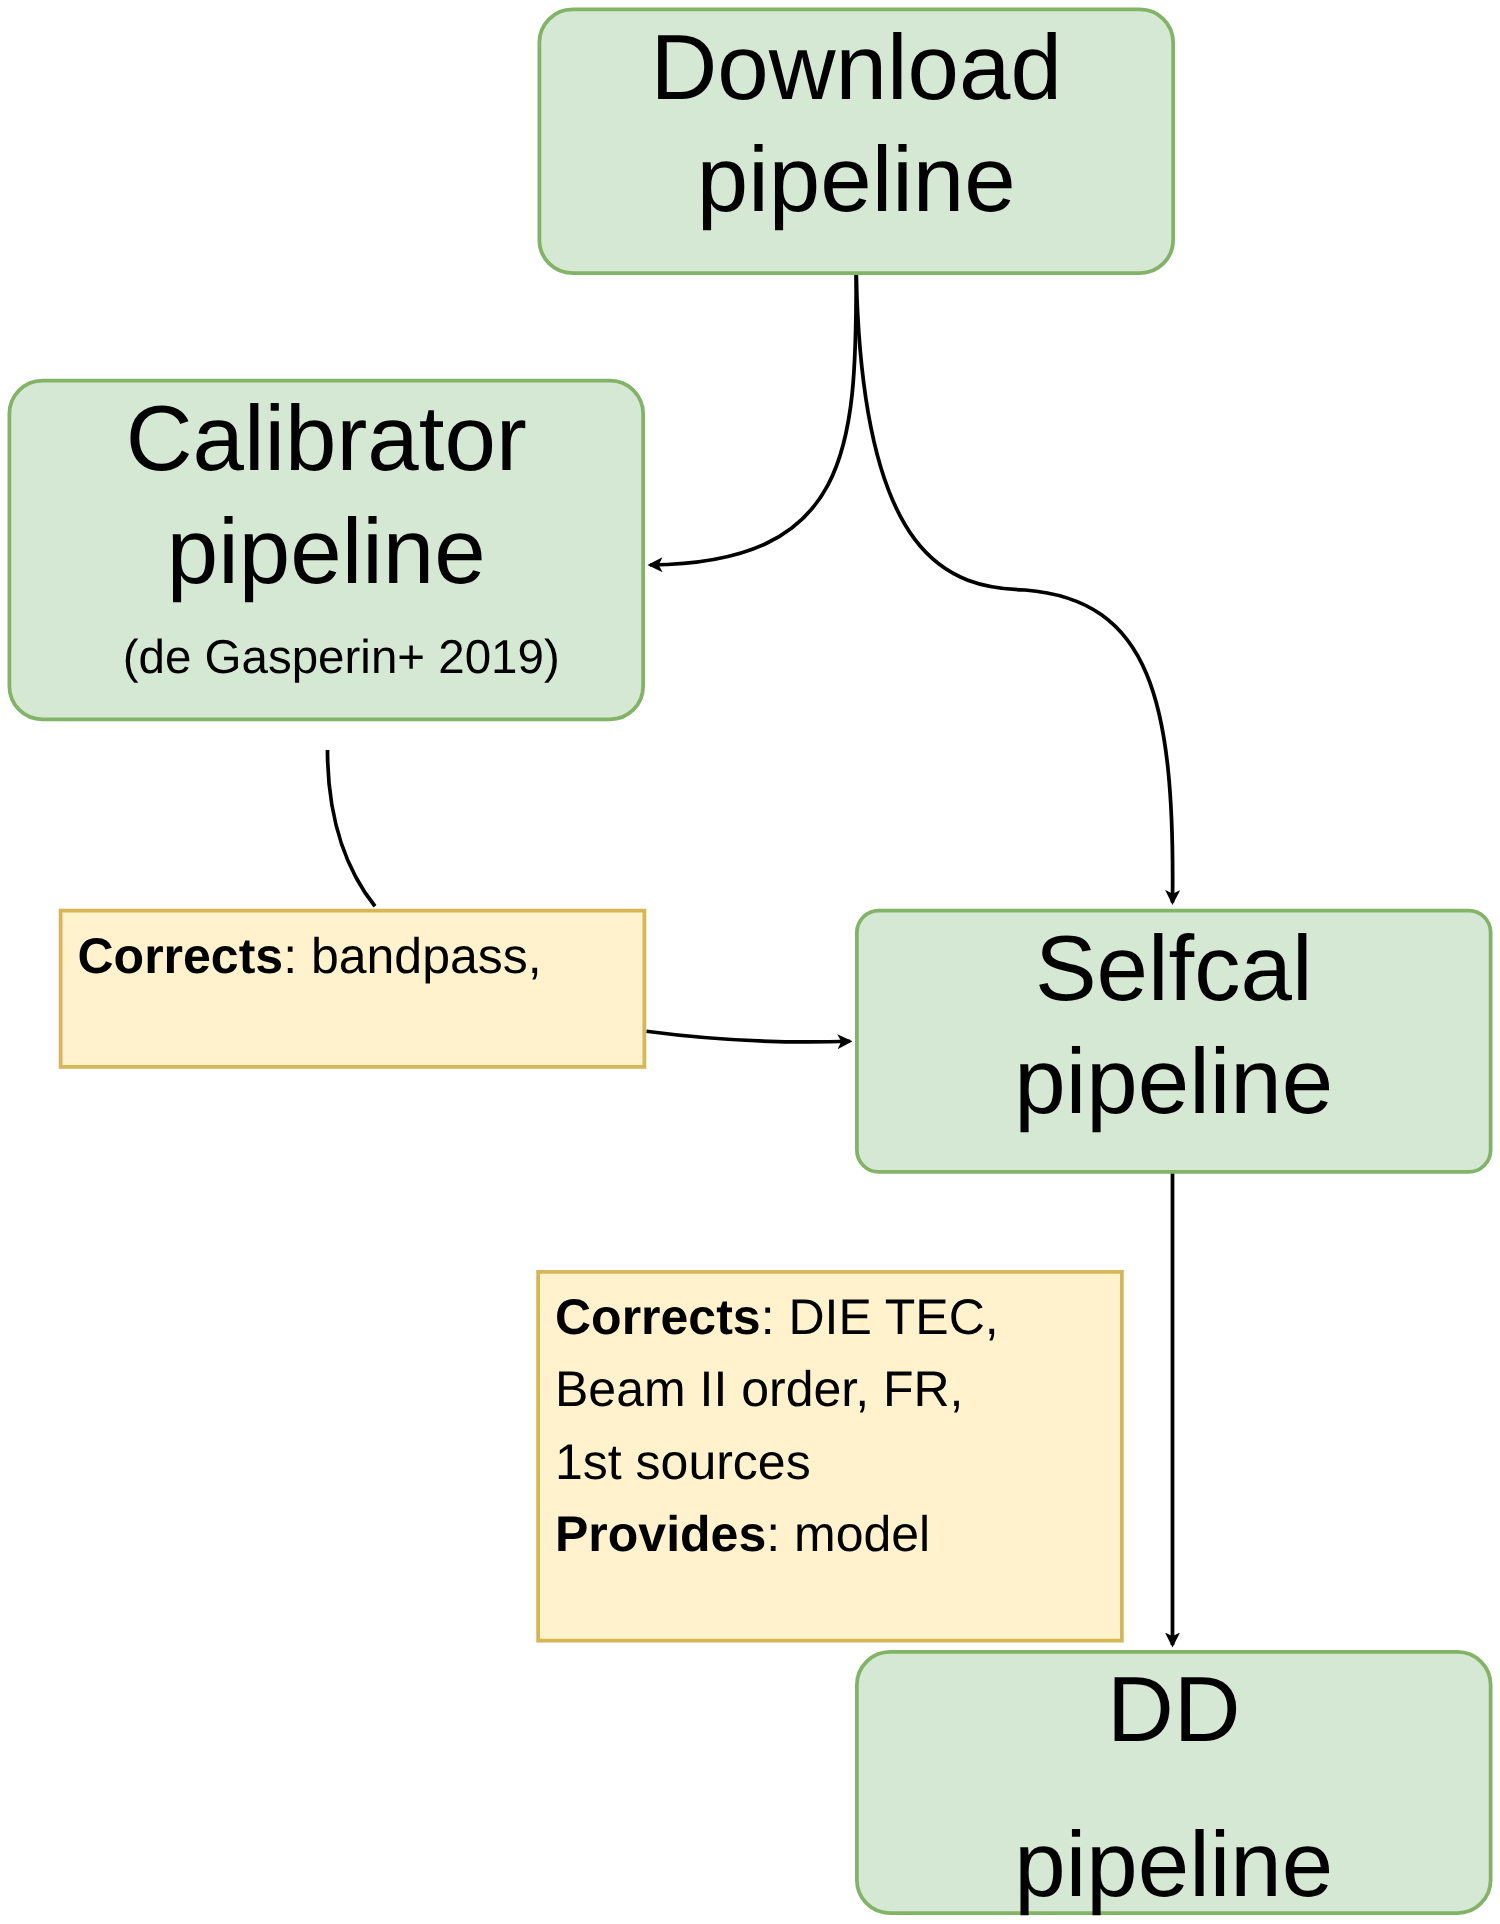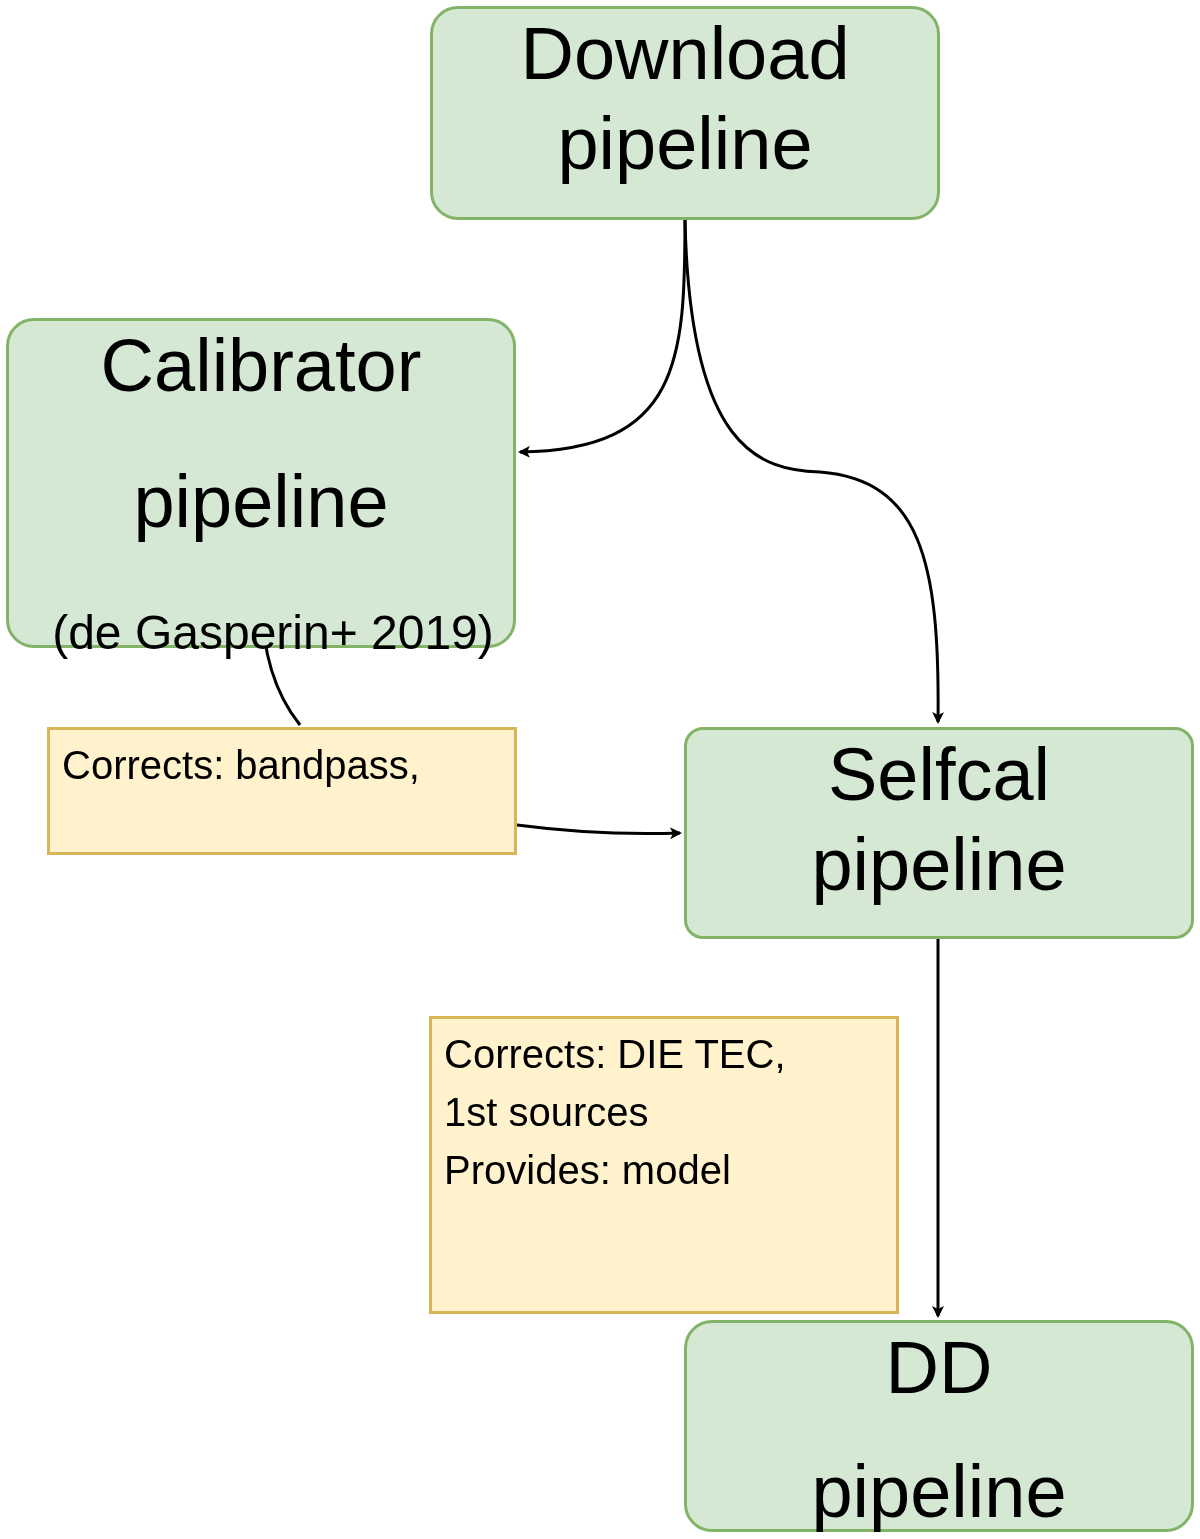--- a/index.html
+++ b/index.html
@@ -4,24 +4,24 @@
 <style>
   html, body { margin: 0; padding: 0; background: #ffffff; }
   body { width: 1200px; height: 1539px; position: relative; overflow: hidden;
          font-family: "Liberation Sans", sans-serif; color: #000; }
   svg.edges { position: absolute; left: 0; top: 0; width: 1200px; height: 1539px; }
   .node { position: absolute; box-sizing: border-box; background: #d5e8d4;
           border: 3px solid #82b366; border-radius: 28px;
           display: flex; flex-direction: column; align-items: center; justify-content: flex-start;
           text-align: center; }
   .node .title { font-size: 74px; line-height: 90px; }
-  .node .sub { font-size: 48px; line-height: 44px; margin-top: 18px; margin-left: 24px; }
+  .node .sub { font-size: 38px; line-height: 44px; margin-top: 18px; margin-left: 24px; }
   .note { position: absolute; box-sizing: border-box; background: #fff2cc;
           border: 3px solid #d6b656; padding: 6px 12px; font-size: 40px; line-height: 58px; }
-  .note b { font-weight: normal; }
+  .note b { font-weight: bold; }
 </style>
 </head>
 <body>
 
 <svg class="edges" viewBox="0 0 1200 1539">
   <defs>
     <marker id="arrow" markerWidth="12" markerHeight="12" refX="10" refY="6" orient="auto" markerUnits="userSpaceOnUse" viewBox="0 0 12 12">
       <path d="M0,0 L12,6 L0,12 L3,6 Z" fill="#000"></path>
     </marker>
   </defs>
@@ -30,21 +30,21 @@
   <path d="M262,600 C262,660 280,700 300,725" fill="none" stroke="#000" stroke-width="3"></path>
   <path d="M517,825 C570,832 620,835 680,833" fill="none" stroke="#000" stroke-width="3" marker-end="url(#arrow)"></path>
   <path d="M938,938 L938,1316" fill="none" stroke="#000" stroke-width="3" marker-end="url(#arrow)"></path>
 </svg>
 
 <div class="node" style="left:430px;top:6px;width:510px;height:214px;">
   <div class="title">Download</div>
   <div class="title">pipeline</div>
 </div>
 
-<div class="node" style="left:6px;top:318px;width:510px;height:330px;gap:46px;">
+<div class="node" style="left:6px;top:303px;width:510px;height:274px;">
   <div class="title">Calibrator</div>
   <div class="title">pipeline</div>
   <div class="sub">(de Gasperin+ 2019)</div>
 </div>
 
 <div class="node" style="left:684px;top:727px;width:510px;height:212px;border-radius:19px;">
   <div class="title">Selfcal</div>
   <div class="title">pipeline</div>
 </div>
 
@@ -52,15 +52,16 @@
   <div class="title">DD</div>
   <div class="title">pipeline</div>
 </div>
 
 <div class="note" style="left:47px;top:727px;width:470px;height:128px;">
   <div><b>Corrects</b><span>: bandpass,</span></div>
 </div>
 
 <div class="note" style="left:429px;top:1016px;width:470px;height:298px;">
   <div><b>Corrects</b><span>: DIE TEC,</span></div>
+  <div>Beam II order, FR,</div>
   <div>1st sources</div>
   <div><b>Provides</b><span>: model</span></div>
 </div>
 
 </body></html>

